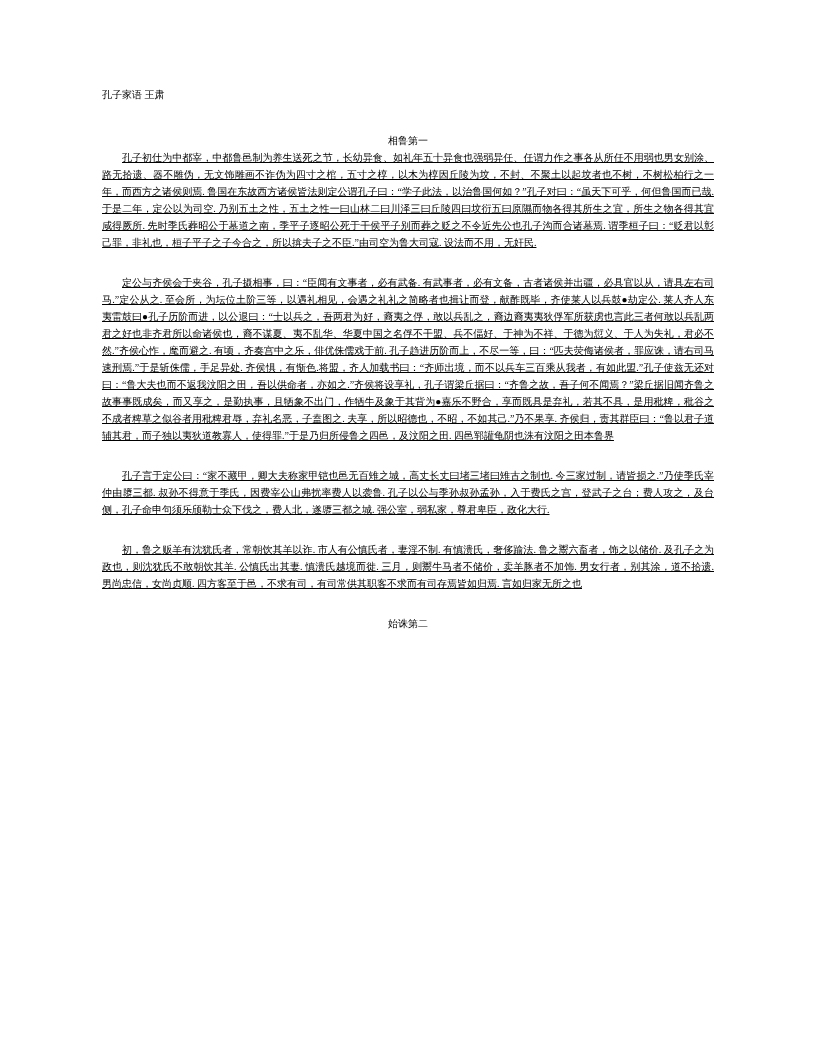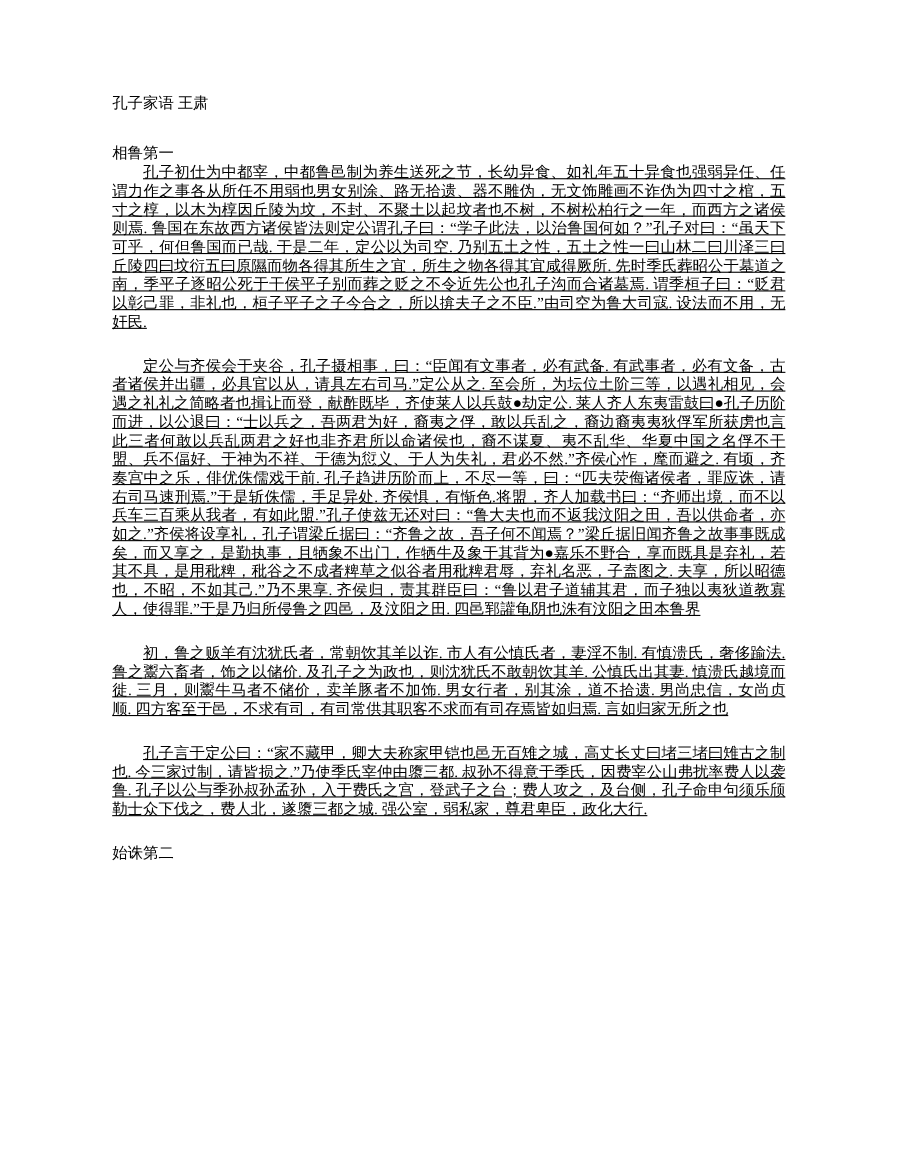--- a/index.html
+++ b/index.html
@@ -5,26 +5,26 @@
   html, body { margin: 0; padding: 0; background: #ffffff; }
   body { width: 816px; height: 1056px; overflow: hidden; }
   .page {
     box-sizing: border-box;
     width: 816px;
     height: 1056px;
     padding: 86px 102px 20px 102px;
     background: #ffffff;
     color: #000000;
     font-family: "Liberation Serif", "DejaVu Serif", serif;
-    font-size: 14px;
+    font-size: 10px;
     line-height: 17px;
   }
   .page p { margin: 0; padding: 0; }
   .doc-title { margin-bottom: 29px !important; }
-  .chapter-heading { text-align: left; }
+  .chapter-heading { text-align: center; }
   .body-para {
     text-align: justify;
     text-justify: inter-ideograph;
     text-indent: 2em;
     text-decoration: underline;
   }
   .spaced { margin-top: 23px !important; }
 </style>
 </head>
 <body>
@@ -32,19 +32,19 @@
 <div class="page">
   <p class="doc-title">孔子家语 王肃</p>
 
 
   <p class="chapter-heading">相鲁第一</p>
 
   <p class="body-para">孔子初仕为中都宰，中都鲁邑制为养生送死之节，长幼异食、如礼年五十异食也强弱异任、任谓力作之事各从所任不用弱也男女别涂、路无拾遗、器不雕伪，无文饰雕画不诈伪为四寸之棺，五寸之椁，以木为椁因丘陵为坟，不封、不聚土以起坟者也不树，不树松柏行之一年，而西方之诸侯则焉. 鲁国在东故西方诸侯皆法则定公谓孔子曰：“学子此法，以治鲁国何如？”孔子对曰：“虽天下可乎，何但鲁国而已哉. 于是二年，定公以为司空. 乃别五土之性，五土之性一曰山林二曰川泽三曰丘陵四曰坟衍五曰原隰而物各得其所生之宜，所生之物各得其宜咸得厥所. 先时季氏葬昭公于墓道之南，季平子逐昭公死于干侯平子别而葬之贬之不令近先公也孔子沟而合诸墓焉. 谓季桓子曰：“贬君以彰己罪，非礼也，桓子平子之子今合之，所以揜夫子之不臣.”由司空为鲁大司寇. 设法而不用，无奸民.</p>
 
   <p class="body-para spaced">定公与齐侯会于夹谷，孔子摄相事，曰：“臣闻有文事者，必有武备. 有武事者，必有文备，古者诸侯并出疆，必具官以从，请具左右司马.”定公从之. 至会所，为坛位土阶三等，以遇礼相见，会遇之礼礼之简略者也揖让而登，献酢既毕，齐使莱人以兵鼓●劫定公. 莱人齐人东夷雷鼓曰●孔子历阶而进，以公退曰：“士以兵之，吾两君为好，裔夷之俘，敢以兵乱之，裔边裔夷夷狄俘军所获虏也言此三者何敢以兵乱两君之好也非齐君所以命诸侯也，裔不谋夏、夷不乱华、华夏中国之名俘不干盟、兵不偪好、于神为不祥、于德为愆义、于人为失礼，君必不然.”齐侯心怍，麾而避之. 有顷，齐奏宫中之乐，俳优侏儒戏于前. 孔子趋进历阶而上，不尽一等，曰：“匹夫荧侮诸侯者，罪应诛，请右司马速刑焉.”于是斩侏儒，手足异处. 齐侯惧，有惭色.将盟，齐人加载书曰：“齐师出境，而不以兵车三百乘从我者，有如此盟.”孔子使兹无还对曰：“鲁大夫也而不返我汶阳之田，吾以供命者，亦如之.”齐侯将设享礼，孔子谓梁丘据曰：“齐鲁之故，吾子何不闻焉？”梁丘据旧闻齐鲁之故事事既成矣，而又享之，是勤执事，且牺象不出门，作牺牛及象于其背为●嘉乐不野合，享而既具是弃礼，若其不具，是用秕粺，秕谷之不成者粺草之似谷者用秕粺君辱，弃礼名恶，子盍图之. 夫享，所以昭德也，不昭，不如其己.”乃不果享. 齐侯归，责其群臣曰：“鲁以君子道辅其君，而子独以夷狄道教寡人，使得罪.”于是乃归所侵鲁之四邑，及汶阳之田. 四邑郓讙龟阴也洙有汶阳之田本鲁界</p>
 
+  <p class="body-para spaced">孔子言于定公曰：“家不藏甲，卿大夫称家甲铠也邑无百雉之城，高丈长丈曰堵三堵曰雉古之制也. 今三家过制，请皆损之.”乃使季氏宰仲由隳三都. 叔孙不得意于季氏，因费宰公山弗扰率费人以袭鲁. 孔子以公与季孙叔孙孟孙，入于费氏之宫，登武子之台；费人攻之，及台侧，孔子命申句须乐颀勒士众下伐之，费人北，遂隳三都之城. 强公室，弱私家，尊君卑臣，政化大行.</p>
+
   <p class="body-para spaced">初，鲁之贩羊有沈犹氏者，常朝饮其羊以诈. 市人有公慎氏者，妻淫不制. 有慎溃氏，奢侈踰法. 鲁之鬻六畜者，饰之以储价. 及孔子之为政也，则沈犹氏不敢朝饮其羊. 公慎氏出其妻. 慎溃氏越境而徙. 三月，则鬻牛马者不储价，卖羊豚者不加饰. 男女行者，别其涂，道不拾遗. 男尚忠信，女尚贞顺. 四方客至于邑，不求有司，有司常供其职客不求而有司存焉皆如归焉. 言如归家无所之也</p>
-
-  <p class="body-para spaced">孔子言于定公曰：“家不藏甲，卿大夫称家甲铠也邑无百雉之城，高丈长丈曰堵三堵曰雉古之制也. 今三家过制，请皆损之.”乃使季氏宰仲由隳三都. 叔孙不得意于季氏，因费宰公山弗扰率费人以袭鲁. 孔子以公与季孙叔孙孟孙，入于费氏之宫，登武子之台；费人攻之，及台侧，孔子命申句须乐颀勒士众下伐之，费人北，遂隳三都之城. 强公室，弱私家，尊君卑臣，政化大行.</p>
 
   <p class="chapter-heading spaced">始诛第二</p>
 
 </div>
 
 </body></html>

